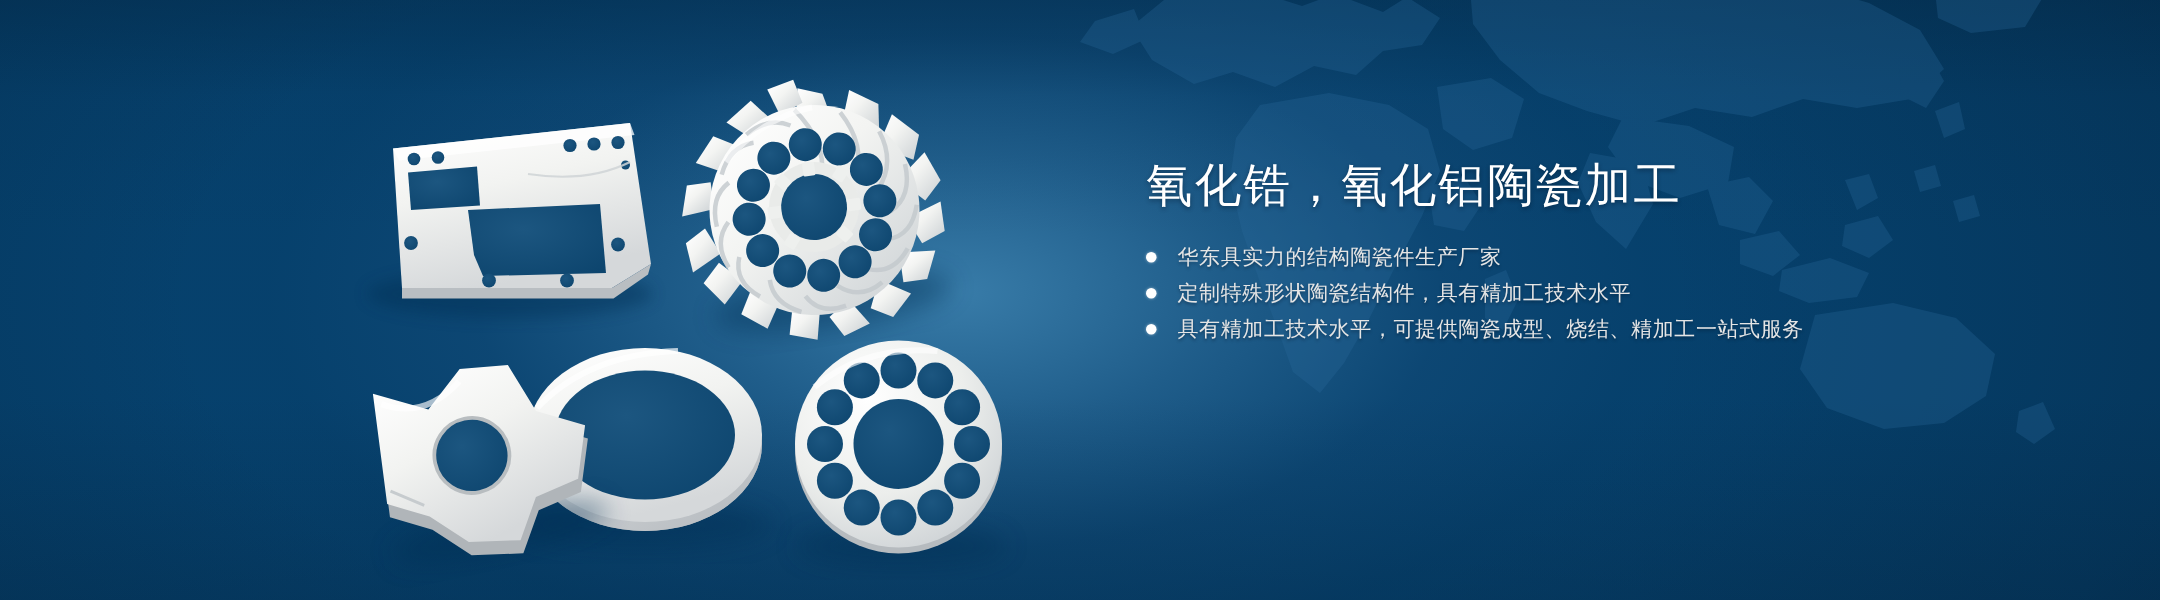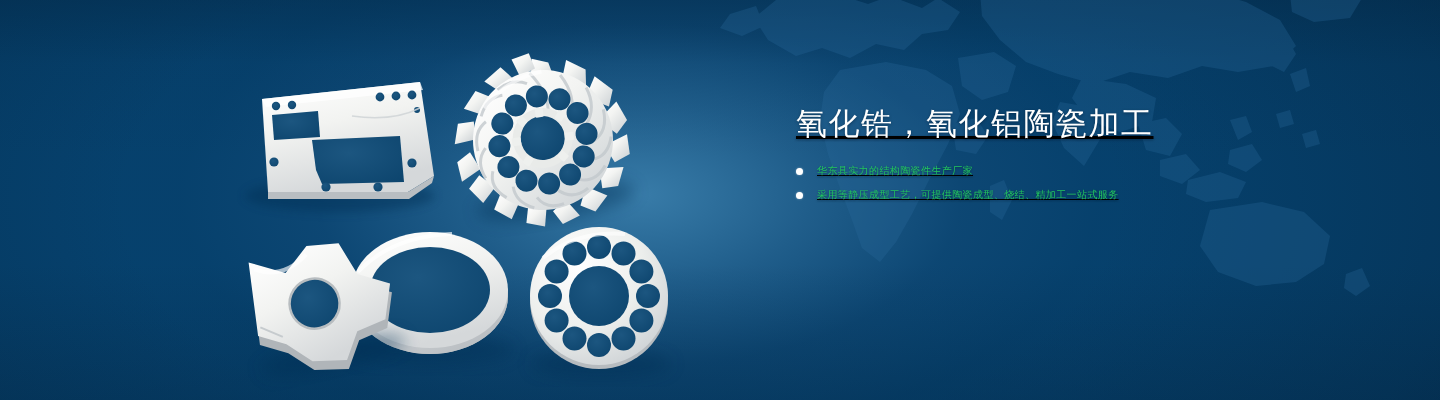--- a/index.html
+++ b/index.html
@@ -73,24 +73,23 @@
     left: 0;
     top: 0;
     width: 730px;
     height: 400px;
   }
   .products svg { display:block; width: 100%; height: 100%; }
 
   
   .copy {
     position: absolute;
-    left: 796px;
+    left: 764px;
     top: 104px;
     width: 600px;
-    text-decoration: underline;
   }
   .headline {
     color: #ffffff;
     font-size: 31px;
     line-height: 40px;
     letter-spacing: 1.5px;
     font-weight: 400;
     margin: 0 0 16px 0;
     white-space: nowrap;
     text-shadow: 0 1px 3px rgba(0,20,40,0.45);
@@ -109,22 +108,22 @@
   .dot {
     width: 7px;
     height: 7px;
     border-radius: 50%;
     background: #ffffff;
     flex: 0 0 7px;
     margin-right: 14px;
     box-shadow: 0 0 2px rgba(255,255,255,0.5);
   }
   .bullet-text {
-    color: #22c55e;
-    font-size: 10px;
+    color: #e5e5e5;
+    font-size: 14px;
     line-height: 22px;
     letter-spacing: 0.4px;
     white-space: nowrap;
     text-shadow: 0 1px 2px rgba(0,18,36,0.40);
   }
 </style>
 </head>
 <body>
 
 <div class="banner">
@@ -353,18 +352,22 @@
 
   <div class="copy">
     <h1 class="headline">氧化锆，氧化铝陶瓷加工</h1>
     <ul class="bullets">
       <li class="bullet">
         <span class="dot"></span>
         <span class="bullet-text">华东具实力的结构陶瓷件生产厂家</span>
       </li>
       <li class="bullet">
         <span class="dot"></span>
-        <span class="bullet-text">采用等静压成型工艺，可提供陶瓷成型、烧结、精加工一站式服务</span>
+        <span class="bullet-text">定制特殊形状陶瓷结构件，具有精加工技术水平</span>
+      </li>
+      <li class="bullet">
+        <span class="dot"></span>
+        <span class="bullet-text">具有精加工技术水平，可提供陶瓷成型、烧结、精加工一站式服务</span>
       </li>
     </ul>
   </div>
 
 </div>
 
 </body></html>

